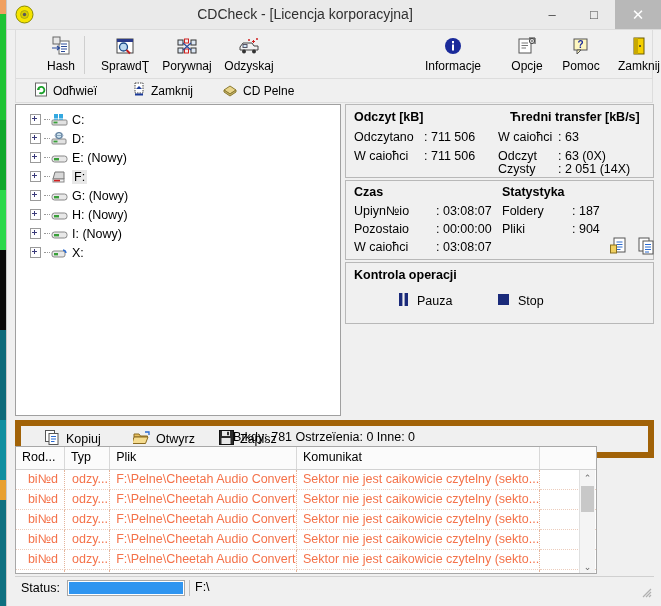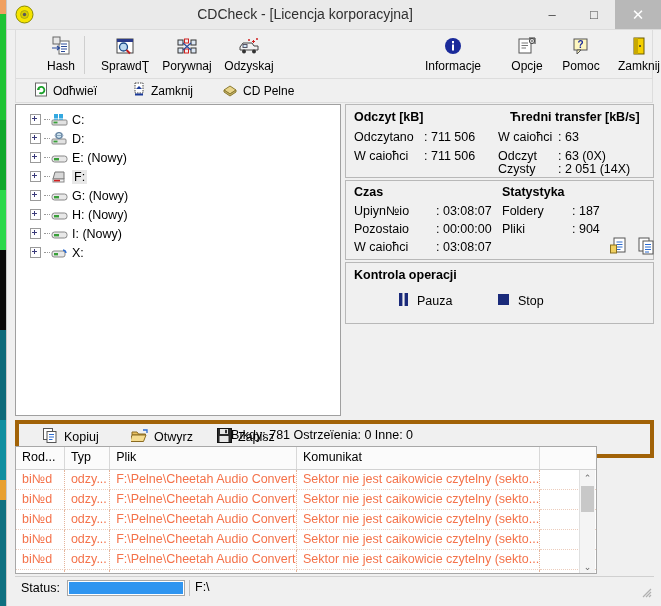--- a/index.html
+++ b/index.html
@@ -114,36 +114,36 @@
   }
   .p1{left:330px;top:0;width:309px;height:74px;}
   .p2{left:330px;top:76px;width:309px;height:80px;}
   .p3{left:330px;top:158px;width:309px;height:62px;}
   .ph{font-weight:bold;font-size:12.5px;}
   .prow{font-size:12.5px;white-space:nowrap;}
 
   
   .lowbar{
     position:absolute;left:8px;top:420px;width:639px;height:38px;
-    background:#f0f0f0;border:4px solid #a16207;box-sizing:border-box;
+    background:#f0f0f0;border:6px solid #a16207;box-sizing:border-box;
   }
   .lb-item{position:absolute;top:3px;height:20px;display:flex;align-items:center;gap:6px;font-size:12.5px;}
   .lb-stat{position:absolute;left:212px;top:4px;font-size:12.5px;white-space:nowrap;}
 
   
   .listwrap{
     position:absolute;left:8px;top:446px;width:582px;height:128px;
     background:#fff;border:1px solid #a8a8a8;box-sizing:border-box;overflow:hidden;
   }
   .lhead{display:flex;height:22px;background:#fbfbfb;border-bottom:1px solid #d2d2d2;}
   .lhead div{
     font-size:12.5px;padding:3px 0 0 6px;box-sizing:border-box;
     border-right:1px solid #d8d8d8;white-space:nowrap;overflow:hidden;
   }
-  .lrow{display:flex;height:20px;color:#f4724a;}
+  .lrow{display:flex;height:20px;color:#f4724a;text-align:center;}
   .lrow div{
     font-size:12.5px;padding:2px 0 0 6px;box-sizing:border-box;
     border-right:1px dotted #e4b49a;border-bottom:1px dotted #eccdbd;
     white-space:nowrap;overflow:hidden;
   }
   .c0{width:52px;}
   .c1{width:48px;}
   .c2{width:200px;}
   .c3{width:260px;}
   .c4{width:60px;border-right:none !important;}

